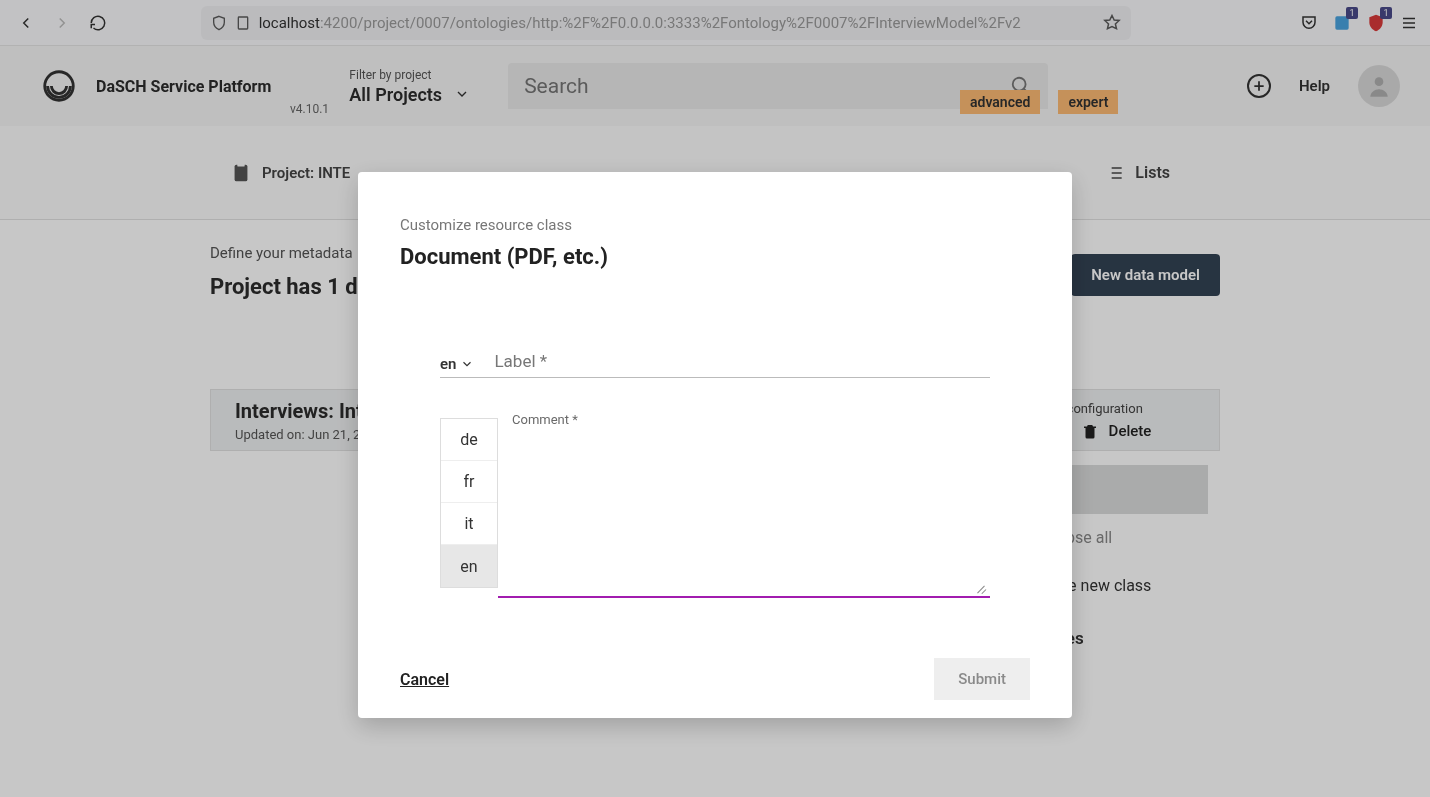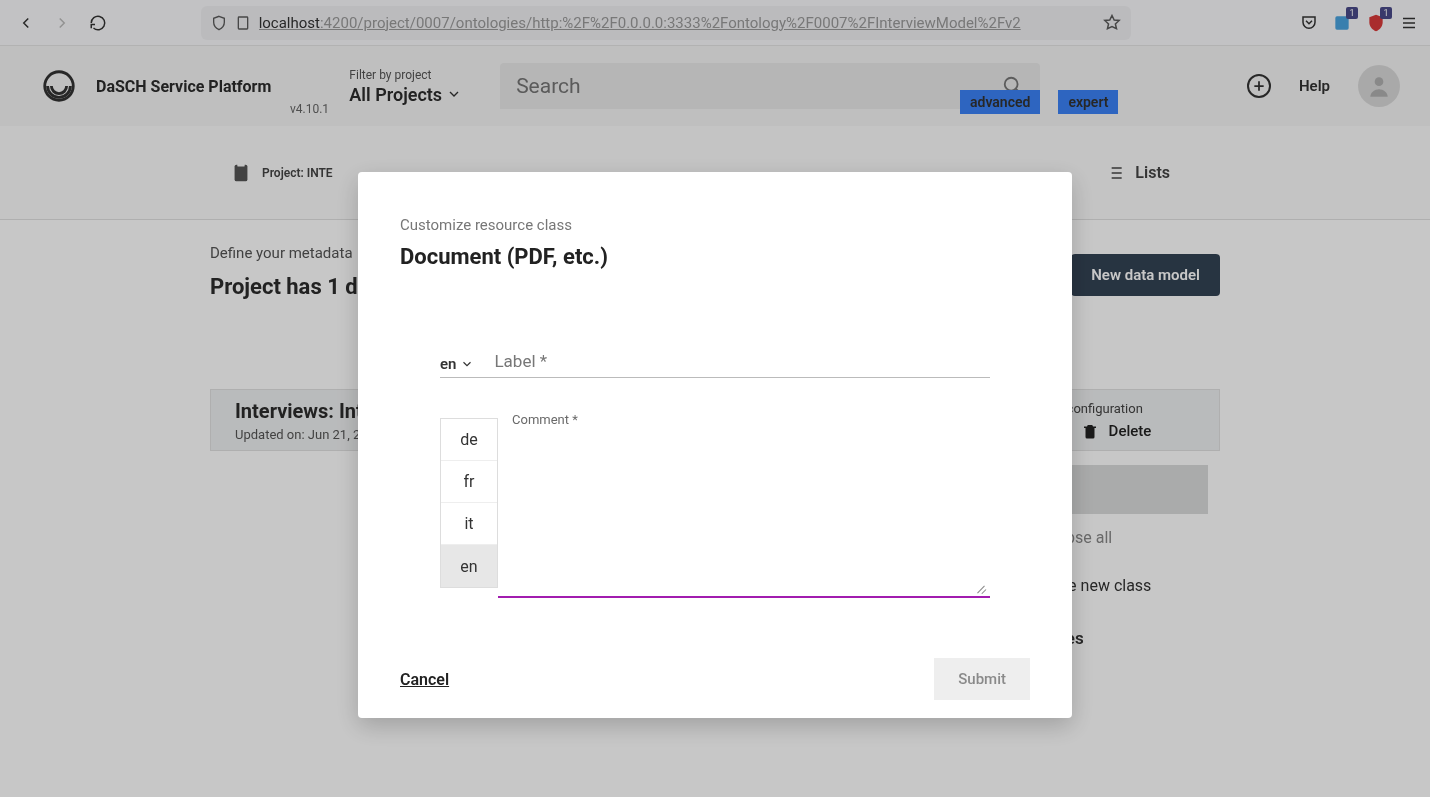--- a/index.html
+++ b/index.html
@@ -4,47 +4,47 @@
 <style>
 * { box-sizing: border-box; margin: 0; padding: 0; font-family: -apple-system, BlinkMacSystemFont, 'Segoe UI', Roboto, Arial, sans-serif; }
 html, body { width: 1430px; height: 797px; overflow: hidden; background: #fff; }
 
 
 .browser-chrome { height: 46px; background: #f9f9fb; border-bottom: 1px solid #e5e5e5; display: flex; align-items: center; padding: 0 12px; gap: 8px; }
 .nav-btn { width: 28px; height: 28px; display: flex; align-items: center; justify-content: center; color: #5b5b5b; border-radius: 4px; }
 .nav-btn.disabled { color: #bcbcbc; }
 .url-bar { flex: 1; height: 34px; background: #f0f0f3; border-radius: 6px; display: flex; align-items: center; padding: 0 10px; gap: 8px; color: #5b5b5b; font-size: 15px; max-width: 930px; margin: 0 auto; }
 .url-bar .icon { color: #5b5b5b; flex-shrink: 0; }
-.url-text { flex: 1; white-space: nowrap; overflow: hidden; color: #9a9a9a; text-decoration: underline; }
+.url-text { flex: 1; white-space: nowrap; overflow: hidden; color: #9a9a9a; }
 .url-text .dark { color: #333; }
 .chrome-right { display:flex; gap:14px; align-items:center; margin-left:auto; }
 .badge-wrap { position:relative; }
 .badge-num { position:absolute; top:-6px; right:-6px; background:#4a4a8a; color:#fff; font-size:9px; width:12px; height:12px; display:flex; align-items:center; justify-content:center; border-radius:2px; }
 
 
 .app-header { height: 80px; background: #f5f5f5; display: flex; align-items:center; padding: 0 30px 0 40px; gap: 18px; position: relative; }
 .app-logo { width: 38px; height: 38px; }
 .app-title { font-size: 16px; font-weight: 700; color: #2c2c2c; }
 .app-version { position:absolute; left: 290px; top: 56px; font-size: 12px; color: #666; }
 .filter-block { margin-left: 60px; }
 .filter-label { font-size: 12px; color: #555; margin-bottom: 2px; }
-.filter-value { font-size: 18px; font-weight: 600; color: #2c2c2c; display:flex; align-items:center; gap:4px; }
+.filter-value { font-size: 18px; font-weight: 600; color: #2c2c2c; display:flex; align-items:center; gap:12px; }
 .search-wrap { flex:1; max-width: 540px; margin-left: 20px; height: 46px; background: #e9e9e9; display: flex; align-items:center; padding: 0 16px; border-top-left-radius: 4px; border-top-right-radius:4px; }
 .search-input { flex:1; border:none; background:transparent; font-size: 21px; color:#777; outline:none; }
 .header-right { margin-left:auto; display:flex; align-items:center; gap:28px; }
 .add-circle { width:24px; height:24px; border:2px solid #333; border-radius:50%; display:flex; align-items:center; justify-content:center; font-size:18px; font-weight:700; color:#333; }
 .help-link { font-size:15px; font-weight:600; color:#333; }
 .avatar { width:42px; height:42px; border-radius:50%; background:#d9d9d9; display:flex; align-items:center; justify-content:center; }
 .search-mode-row { position:absolute; left:600px; right:0; top:80px; height:44px; display:flex; align-items:center; gap:18px; padding-left:360px; }
-.search-mode-row span { font-size:14px; font-weight:600; color:#333; background:#3b82f6; padding:4px 10px; }
+.search-mode-row span { font-size:14px; font-weight:600; color:#333; background:#fdba74; padding:4px 10px; }
 
 
 .secondary-bar { height: 94px; background:#fcfcfc; border-bottom:1px solid #e0e0e0; display:flex; align-items:center; padding-left:230px; gap:10px; margin-top:0; }
 .secondary-bar .proj-icon { color:#555; }
-.secondary-bar .proj-text { font-size:12px; font-weight:600; color:#444; }
+.secondary-bar .proj-text { font-size:15px; font-weight:600; color:#444; }
 .lists-btn { margin-left:auto; margin-right:260px; display:flex; align-items:center; gap:10px; font-size:16px; font-weight:600; color:#444; }
 
 
 .main { padding: 24px 210px 0 210px; position:relative; }
 .define-text { color:#555; font-size:15px; margin-bottom:12px; }
 .project-has { font-size:22px; font-weight:700; color:#2c2c2c; }
 .new-model-btn { position:absolute; right:210px; top:34px; background:#334354; color:#fff; font-size:15px; font-weight:600; padding:12px 20px; border-radius:4px; }
 
 
 .model-row { margin-top: 90px; height: 62px; background:#eef0f1; border:1px solid #e0e0e0; display:flex; align-items:center; padding:0 24px; width:100%; position:relative; }

